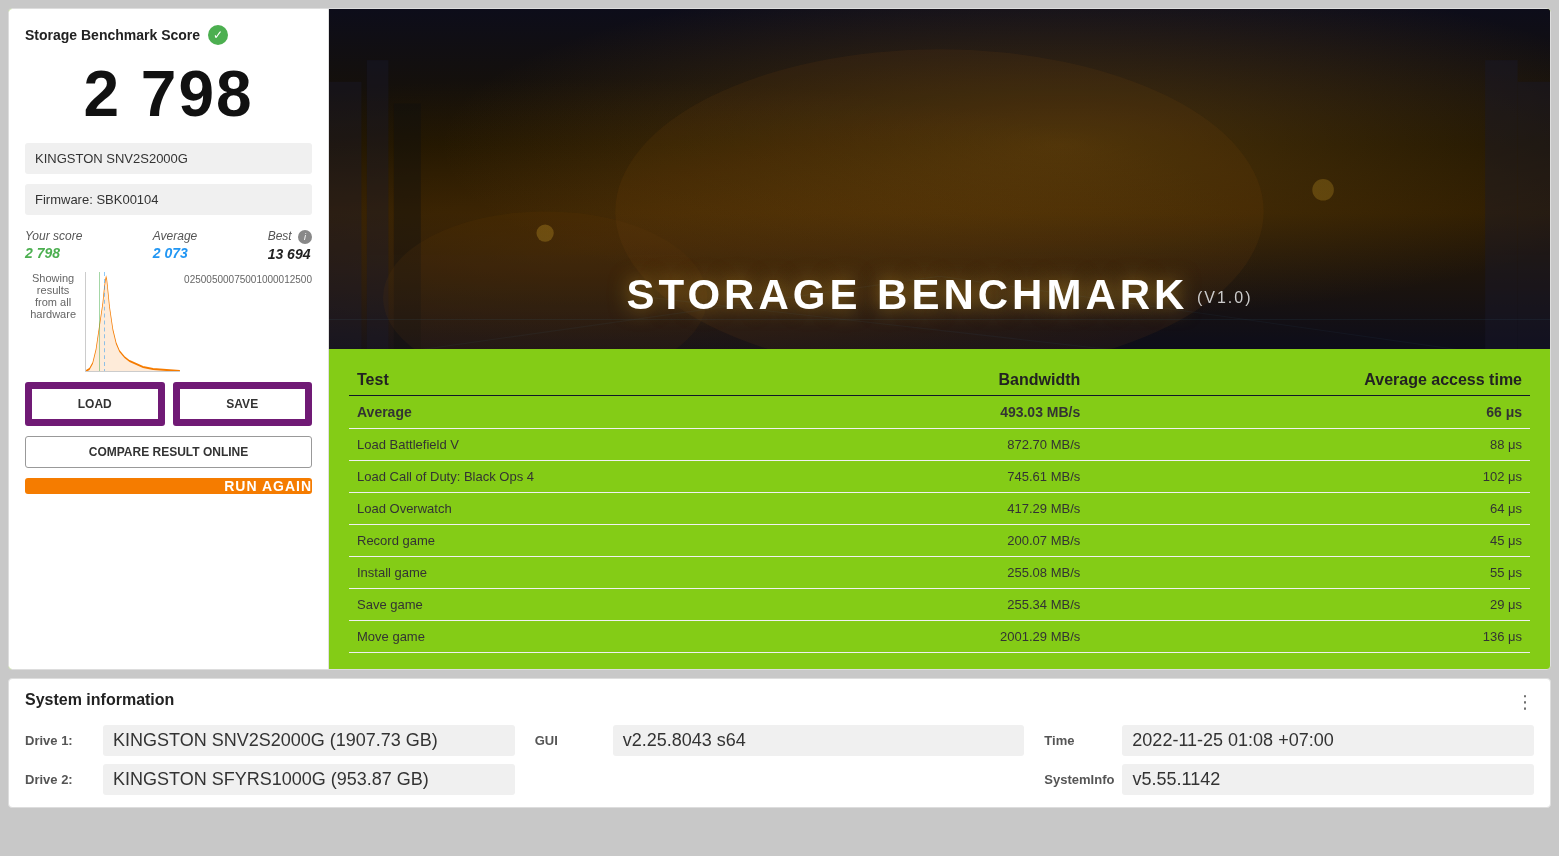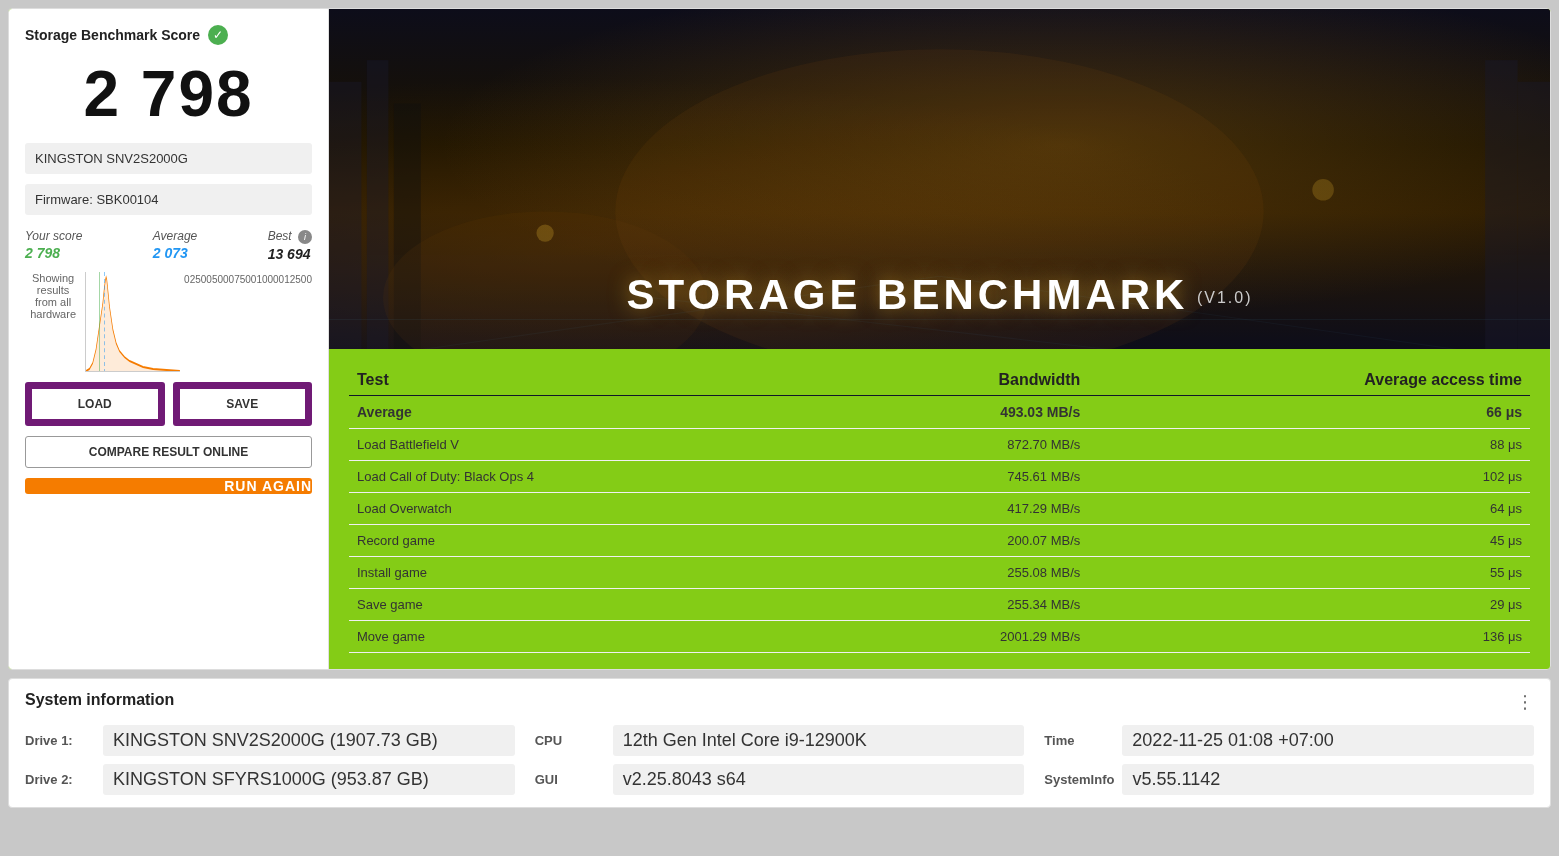--- a/index.html
+++ b/index.html
@@ -495,24 +495,20 @@
         <span class="info-value-box">KINGSTON SNV2S2000G (1907.73 GB)</span>
       </div>
       <div class="info-row">
         <span class="info-key">Drive 2:</span>
         <span class="info-value-box">KINGSTON SFYRS1000G (953.87 GB)</span>
       </div>
     </div>
 
     <div class="info-column">
       <div class="info-row">
-        <span class="info-key">CPU</span>
-        <span class="info-value-box">12th Gen Intel Core i9-12900K</span>
-      </div>
-      <div class="info-row">
         <span class="info-key">GUI</span>
         <span class="info-value-box">v2.25.8043 s64</span>
       </div>
     </div>
 
     <div class="info-column">
       <div class="info-row">
         <span class="info-key">Time</span>
         <span class="info-value-box">2022-11-25 01:08 +07:00</span>
       </div>

